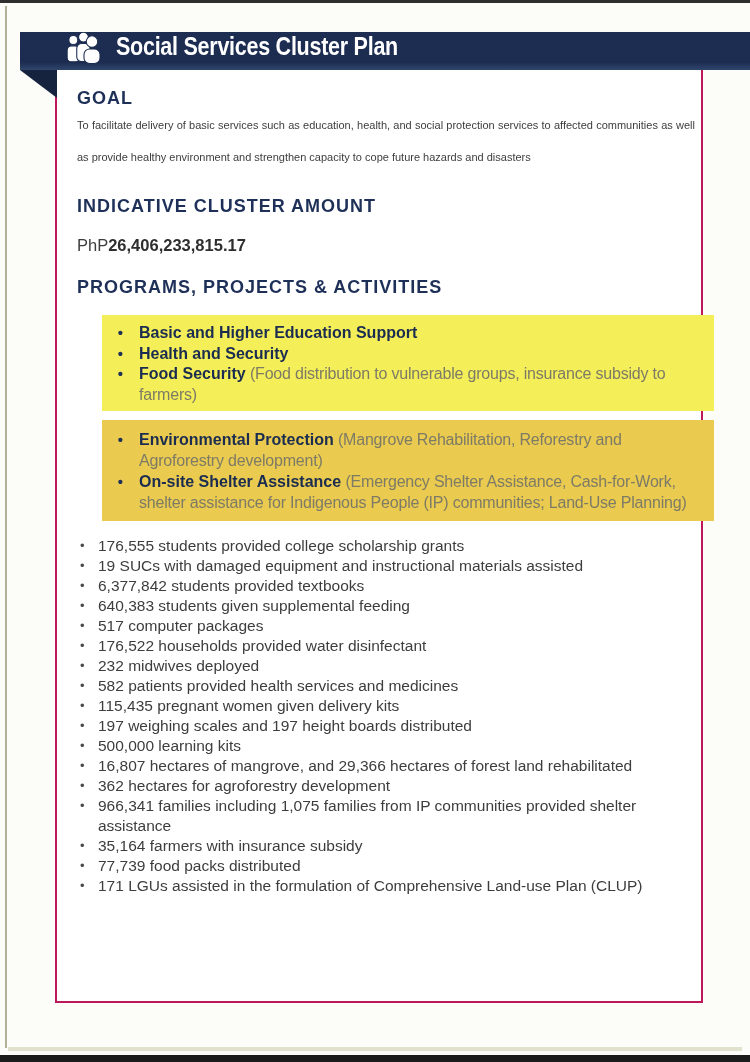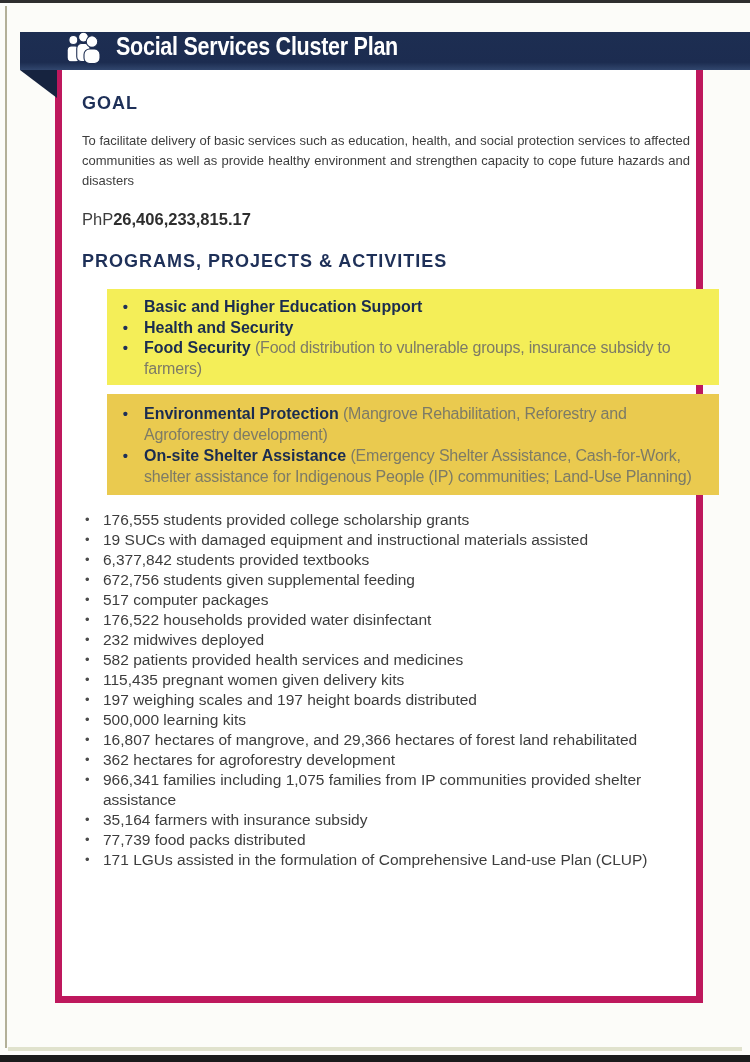--- a/index.html
+++ b/index.html
@@ -23,21 +23,21 @@
     position:absolute; left:8px; top:1047px; width:734px; height:4px;
     background:#e0e2cd;
   }
   .bottom-bar {
     position:absolute; left:0; top:1055px; width:750px; height:7px;
     background:#1b1b1b;
   }
   .content-box {
     position:absolute; left:55px; top:55px; width:648px; height:948px;
     background:#ffffff;
-    border:7px solid #be185d;
+    border:2px solid #be185d;
     padding:0 6px 16px 20px;
   }
   .banner {
     position:absolute; left:20px; top:32px; width:730px; height:38px;
     background:linear-gradient(to bottom,#1d2e52 0%,#1c2c50 80%,#31466d 100%);
     display:flex; align-items:flex-start;
   }
   .banner-fold {
     position:absolute; left:20px; top:70px; width:37px; height:28px;
     background:#16233f;
@@ -47,21 +47,21 @@
   .banner-title {
     color:#ffffff; font-weight:bold; font-size:25px; letter-spacing:-0.3px;
     margin-left:10px; white-space:nowrap;
     transform:scaleX(0.86); transform-origin:left center;
   }
   .sec-heading {
     color:#1e3058; font-weight:bold; font-size:18px; letter-spacing:1px;
   }
   .h-goal { margin-top:31px; }
   .goal-text {
-    margin-top:17px; color:#3d3d3d; font-size:13px; line-height:20px;
+    color:#3d3d3d; font-size:11px; line-height:32px;
     text-align:justify;
   }
   .h-amount { margin-top:23px; }
   .amount-line { margin-top:19px; font-size:16.5px; color:#3d3d3d; }
   .amount-value { font-weight:bold; color:#2e2e2e; margin-left:0; }
   .h-programs { margin-top:22px; }
   .hl-box {
     margin-left:25px; width:612px; padding:8px 8px 6px 0;
   }
   .hl-box-1 { margin-top:17px; background:#f4ee58; }
@@ -85,20 +85,21 @@
 <body>
 
 <div class="top-edge"></div>
 <div class="left-scan-line"></div>
 
 <div class="content-box">
 
   <div class="sec-heading h-goal">GOAL</div>
   <p class="goal-text">To facilitate delivery of basic services such as education, health, and social protection services to affected communities as well as provide healthy environment and strengthen capacity to cope future hazards and disasters</p>
 
+  <div class="sec-heading h-amount">INDICATIVE CLUSTER AMOUNT</div>
   <p class="amount-line"><span>PhP</span><span class="amount-value">26,406,233,815.17</span></p>
 
   <div class="sec-heading h-programs">PROGRAMS, PROJECTS &amp; ACTIVITIES</div>
 
   <div class="hl-box hl-box-1">
     <div class="hl-item">
       <span class="hl-bullet">•</span>
       <span class="hl-text"><span class="hl-title">Basic and Higher Education Support</span><span class="hl-detail"></span></span>
     </div>
     <div class="hl-item">
@@ -131,21 +132,21 @@
     <li class="dl-item">
         <span class="dl-bullet">•</span>
         <span class="dl-text">19 SUCs with damaged equipment and instructional materials assisted</span>
       </li>
     <li class="dl-item">
         <span class="dl-bullet">•</span>
         <span class="dl-text">6,377,842 students provided textbooks</span>
       </li>
     <li class="dl-item">
         <span class="dl-bullet">•</span>
-        <span class="dl-text">672,756 students given supplemental feeding</span>
+        <span class="dl-text">640,383 students given supplemental feeding</span>
       </li>
     <li class="dl-item">
         <span class="dl-bullet">•</span>
         <span class="dl-text">517 computer packages</span>
       </li>
     <li class="dl-item">
         <span class="dl-bullet">•</span>
         <span class="dl-text">176,522 households provided water disinfectant</span>
       </li>
     <li class="dl-item">

